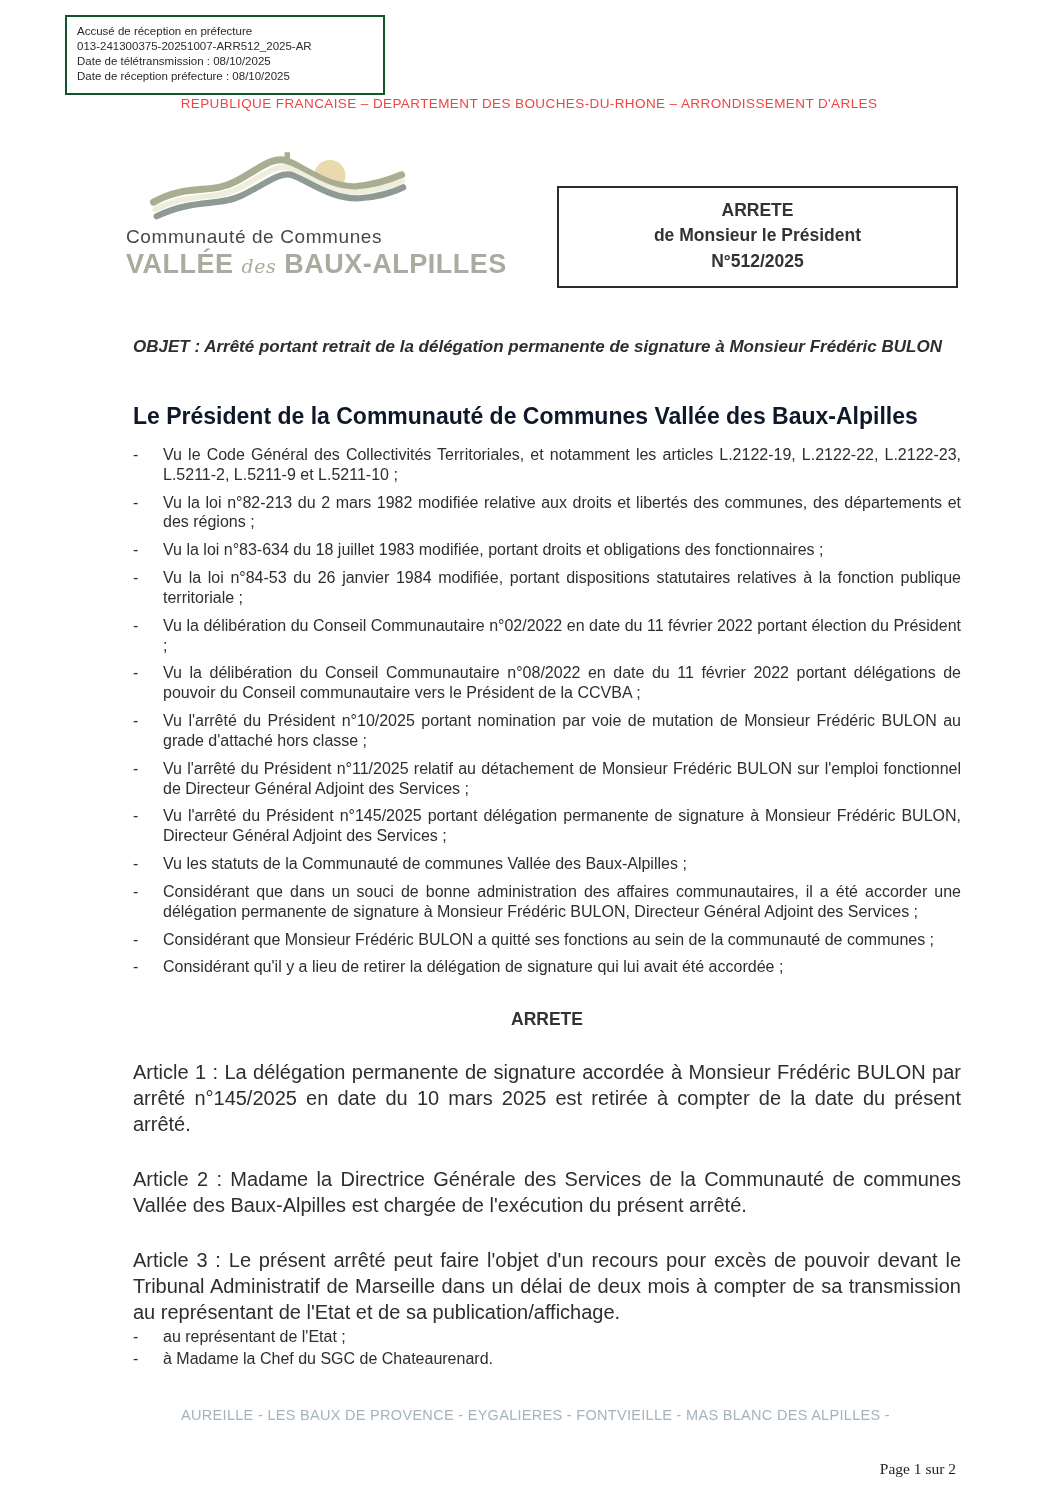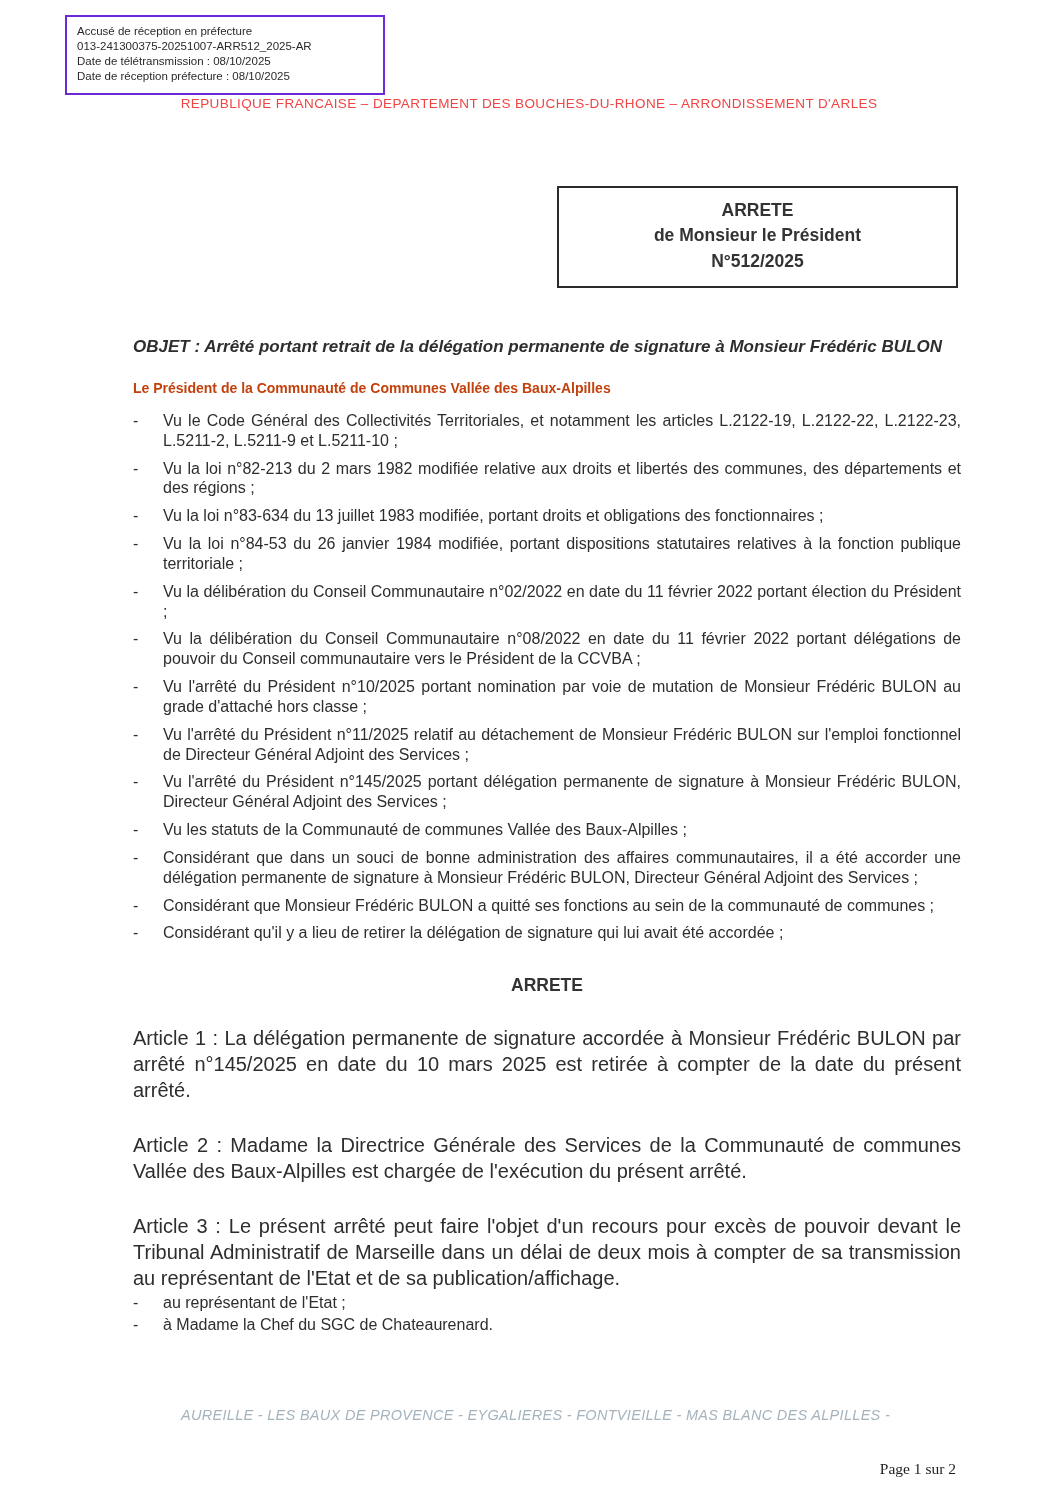--- a/index.html
+++ b/index.html
@@ -13,21 +13,21 @@
     font-family: "Liberation Sans", sans-serif;
     color: #2e2e2e;
     overflow: hidden;
   }
 
   
   .stamp {
     position: absolute;
     left: 65px; top: 15px;
     width: 320px;
-    border: 2px solid #6d28d9;
+    border: 2px solid #14532d;
     padding: 7px 10px 9px 10px;
     font-size: 11.5px;
     line-height: 1.3;
     color: #2a2a2a;
   }
 
   
   .header-line {
     position: absolute;
     top: 96px; left: 0; right: 0;
@@ -86,24 +86,24 @@
     width: 828px;
   }
   .objet {
     font-style: italic;
     font-weight: bold;
     font-size: 17px;
     line-height: 1.35;
     text-align: justify;
   }
   .president {
-    margin-top: 21px;
-    font-weight: bold;
-    font-size: 14px;
-    color: #c2410c;
+    margin-top: 44px;
+    font-weight: bold;
+    font-size: 23px;
+    color: #0f172a;
   }
   .recitals { list-style: none; margin-top: 15px; }
   .recital {
     display: flex;
     margin-bottom: 8px;
     font-size: 16px;
     line-height: 1.24;
   }
   .recital .dash { flex: 0 0 30px; }
   .recital .rtext { flex: 1; text-align: justify; }
@@ -126,21 +126,20 @@
 
   
   .footer {
     position: absolute;
     top: 1405px; left: 13px; right: 0;
     text-align: center;
     color: #a5b3bd;
     font-size: 14.5px;
     line-height: 1.5;
     letter-spacing: 0.3px;
-    font-style: italic;
   }
   .page-num {
     position: absolute;
     top: 1452px; right: 102px;
     font-family: "Liberation Serif", serif;
     font-size: 15.5px;
     color: #1f1f1f;
     margin-top: 8px;
   }
 </style>
@@ -151,20 +150,31 @@
 
   <div class="stamp">
     <div>Accusé de réception en préfecture</div>
     <div>013-241300375-20251007-ARR512_2025-AR</div>
     <div>Date de télétransmission : 08/10/2025</div>
     <div>Date de réception préfecture : 08/10/2025</div>
   </div>
 
   <div class="header-line">REPUBLIQUE FRANCAISE – DEPARTEMENT DES BOUCHES-DU-RHONE – ARRONDISSEMENT D'ARLES</div>
 
+  <div class="logo">
+    <svg viewBox="0 0 330 100" aria-hidden="true">
+      <circle cx="234" cy="38" r="20" fill="#ead9ad"></circle>
+      <rect x="176" y="8" width="7" height="8" fill="#a9ae92"></rect>
+      <path d="M8,72 C50,48 82,62 112,46 C140,32 160,12 179,19 C202,28 230,54 268,52 C292,50 314,42 326,37" stroke="#a9ae92" stroke-width="9" fill="none" stroke-linecap="round"></path>
+      <path d="M10,81 C55,59 86,70 116,55 C146,40 164,23 181,28 C203,36 233,61 270,59 C296,57 316,50 327,45" stroke="#efeedd" stroke-width="7" fill="none" stroke-linecap="round"></path>
+      <path d="M12,90 C60,67 91,78 120,64 C150,50 168,33 185,37 C207,45 237,69 272,67 C298,65 318,58 328,53" stroke="#8e9a93" stroke-width="8" fill="none" stroke-linecap="round"></path>
+    </svg>
+    <div class="logo-line1">Communauté de Communes</div>
+    <div class="logo-line2"><span>VALLÉE</span> <span class="des">des</span> <span>BAUX-ALPILLES</span></div>
+  </div>
 
   <div class="arrete-box">
     <div>ARRETE</div>
     <div>de Monsieur le Président</div>
     <div>N°512/2025</div>
   </div>
 
   <div class="content">
 
     <div class="objet">OBJET : Arrêté portant retrait de la délégation permanente de signature à Monsieur Frédéric BULON</div>
@@ -175,21 +185,21 @@
       <li class="recital">
           <span class="dash">-</span>
           <span class="rtext">Vu le Code Général des Collectivités Territoriales, et notamment les articles L.2122-19, L.2122-22, L.2122-23, L.5211-2, L.5211-9 et L.5211-10 ;</span>
         </li>
       <li class="recital">
           <span class="dash">-</span>
           <span class="rtext">Vu la loi n°82-213 du 2 mars 1982 modifiée relative aux droits et libertés des communes, des départements et des régions ;</span>
         </li>
       <li class="recital">
           <span class="dash">-</span>
-          <span class="rtext">Vu la loi n°83-634 du 13 juillet 1983 modifiée, portant droits et obligations des fonctionnaires ;</span>
+          <span class="rtext">Vu la loi n°83-634 du 18 juillet 1983 modifiée, portant droits et obligations des fonctionnaires ;</span>
         </li>
       <li class="recital">
           <span class="dash">-</span>
           <span class="rtext">Vu la loi n°84-53 du 26 janvier 1984 modifiée, portant dispositions statutaires relatives à la fonction publique territoriale ;</span>
         </li>
       <li class="recital">
           <span class="dash">-</span>
           <span class="rtext">Vu la délibération du Conseil Communautaire n°02/2022 en date du 11 février 2022 portant élection du Président ;</span>
         </li>
       <li class="recital">

